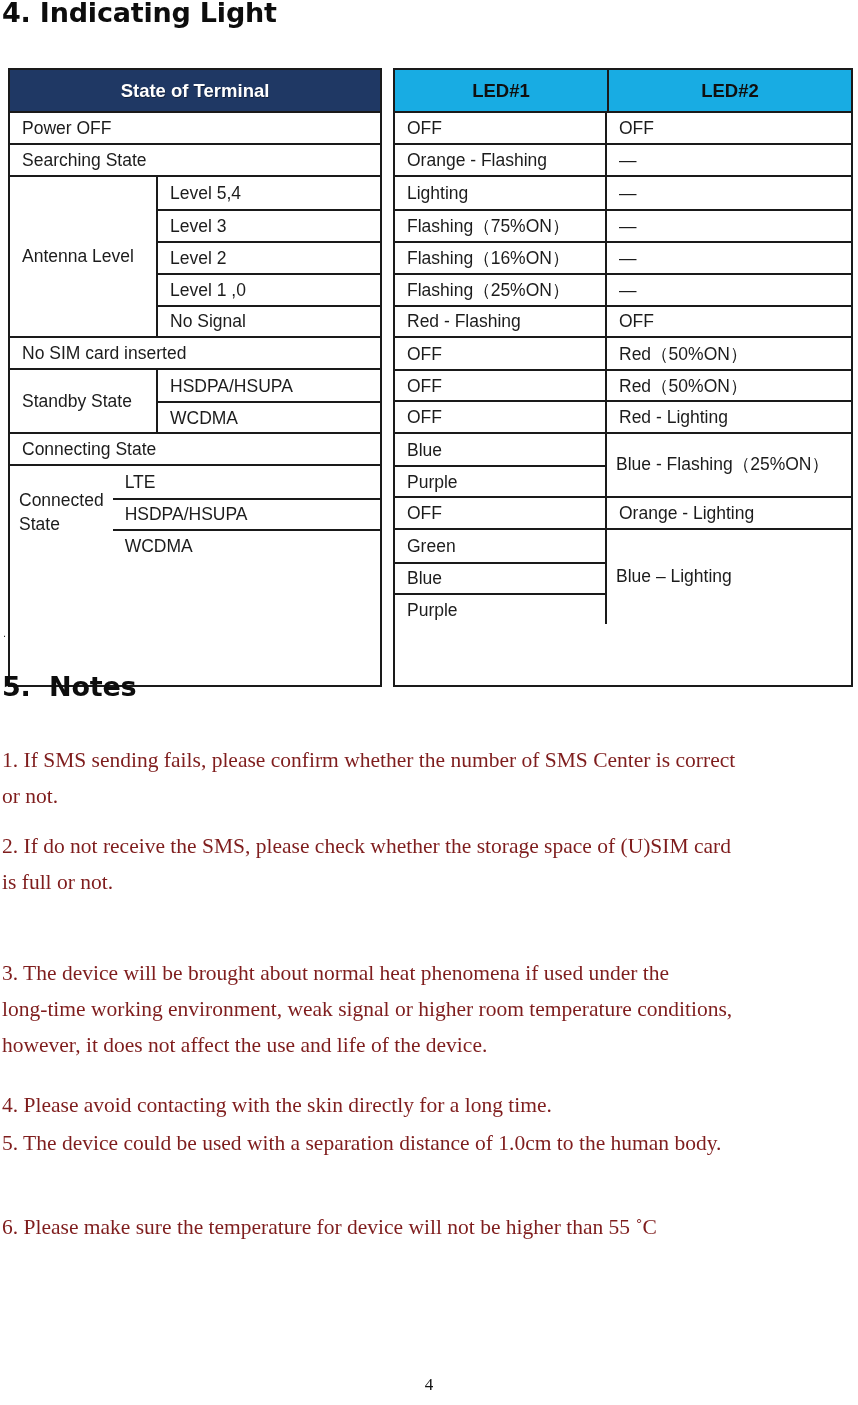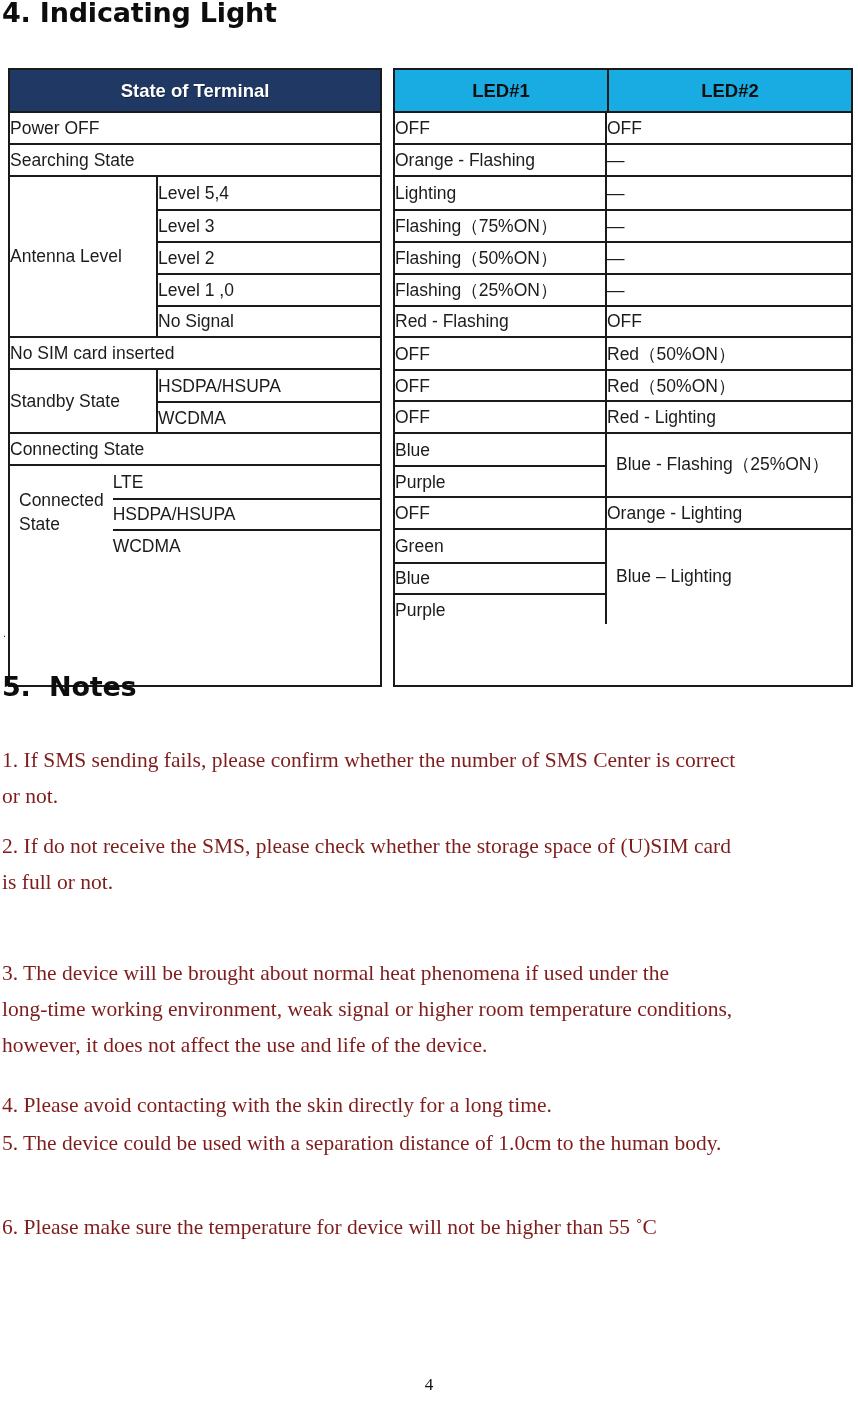--- a/index.html
+++ b/index.html
@@ -106,21 +106,21 @@
     border-top: 2.2px solid #1a1a1a;
   }
   .trow.first { border-top: 2.2px solid #1a1a1a; }
 
   .cell {
     display: flex;
     align-items: center;
     font-family: "Liberation Sans", sans-serif;
     font-size: 17.5px;
     color: #1c1c1c;
-    padding: 0 0;
+    padding: 0 12px;
     box-sizing: border-box;
     white-space: pre;
     line-height: 1.15;
   }
   
   .cell.grp {
     width: 148px;
     border-right: 2.2px solid #1a1a1a;
     box-sizing: border-box;
   }
@@ -298,21 +298,21 @@
 
       <div class="trow" style="height:161px">
         <div class="substack led" style="flex:none;width:212px">
           <div class="subrow" style="height:32px">
               <span class="cell">Lighting</span>
             </div>
           <div class="subrow" style="height:32px">
               <span class="cell">Flashing（75%ON）</span>
             </div>
           <div class="subrow" style="height:32px">
-              <span class="cell">Flashing（50%ON）</span>
+              <span class="cell">Flashing（16%ON）</span>
             </div>
           <div class="subrow" style="height:32px">
               <span class="cell">Flashing（25%ON）</span>
             </div>
           <div class="subrow" style="height:31px">
               <span class="cell">Red - Flashing</span>
             </div>
         </div>
         <div class="substack">
           <div class="subrow" style="height:32px">

